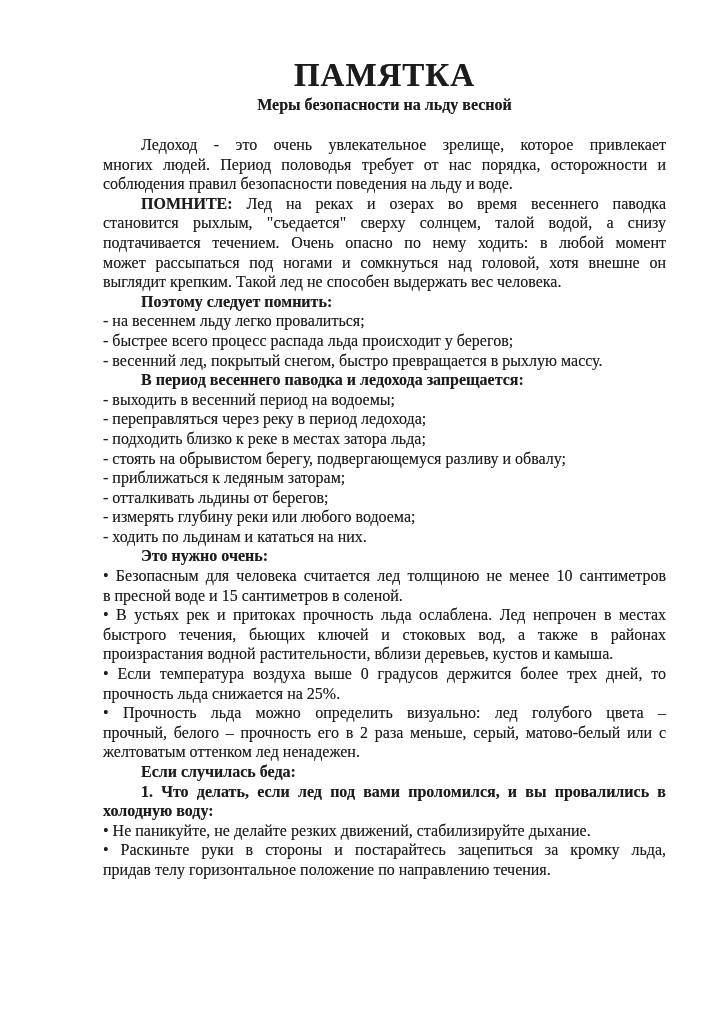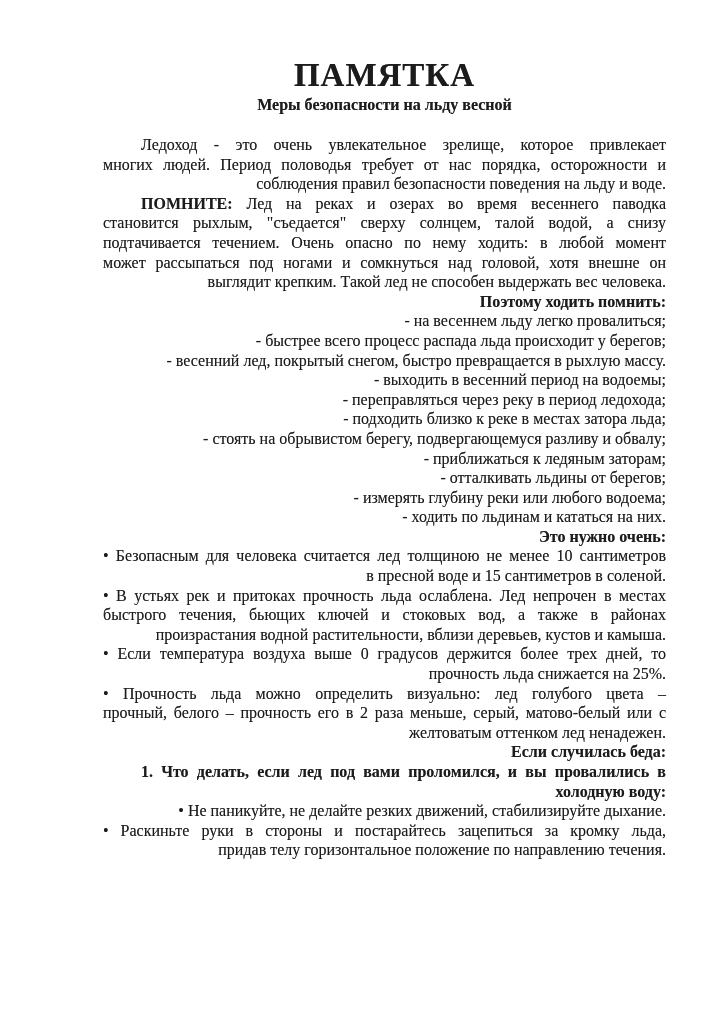--- a/index.html
+++ b/index.html
@@ -34,21 +34,21 @@
     text-shadow: 0 0 0.3px rgba(0,0,0,0.5);
   }
   .subtitle-gap { height: 18px; }
   .doc-body {
     font-size: 16px;
     line-height: 19.6px;
     text-shadow: 0 0 0.3px rgba(0,0,0,0.45);
   }
   .block { margin: 0; padding: 0; }
   .block.heading .line { font-weight: bold; }
-  .line { min-height: 19.6px; text-align: right; }
+  .line { min-height: 19.6px; }
   .line.indent { text-indent: 38px; }
   .line.stretch {
     text-align: justify;
     text-align-last: justify;
   }
   b { font-weight: bold; }
 </style>
 </head>
 <body>
 
@@ -64,26 +64,29 @@
           <div class="line">соблюдения правил безопасности поведения на льду и воде.</div>
         </div>
         <div class="block body">
           <div class="line stretch indent"><b>ПОМНИТЕ:</b> Лед на реках и озерах во время весеннего паводка</div>
           <div class="line stretch">становится рыхлым, "съедается" сверху солнцем, талой водой, а снизу</div>
           <div class="line stretch">подтачивается течением. Очень опасно по нему ходить: в любой момент</div>
           <div class="line stretch">может рассыпаться под ногами и сомкнуться над головой, хотя внешне он</div>
           <div class="line">выглядит крепким. Такой лед не способен выдержать вес человека.</div>
         </div>
         <div class="block heading">
-          <div class="line indent">Поэтому ходить помнить:</div>
+          <div class="line indent">Поэтому следует помнить:</div>
         </div>
         <div class="block list">
           <div class="line">- на весеннем льду легко провалиться;</div>
           <div class="line">- быстрее всего процесс распада льда происходит у берегов;</div>
           <div class="line">- весенний лед, покрытый снегом, быстро превращается в рыхлую массу.</div>
+        </div>
+        <div class="block heading">
+          <div class="line indent">В период весеннего паводка и ледохода запрещается:</div>
         </div>
         <div class="block list">
           <div class="line">- выходить в весенний период на водоемы;</div>
           <div class="line">- переправляться через реку в период ледохода;</div>
           <div class="line">- подходить близко к реке в местах затора льда;</div>
           <div class="line">- стоять на обрывистом берегу, подвергающемуся разливу и обвалу;</div>
           <div class="line">- приближаться к ледяным заторам;</div>
           <div class="line">- отталкивать льдины от берегов;</div>
           <div class="line">- измерять глубину реки или любого водоема;</div>
           <div class="line">- ходить по льдинам и кататься на них.</div>

